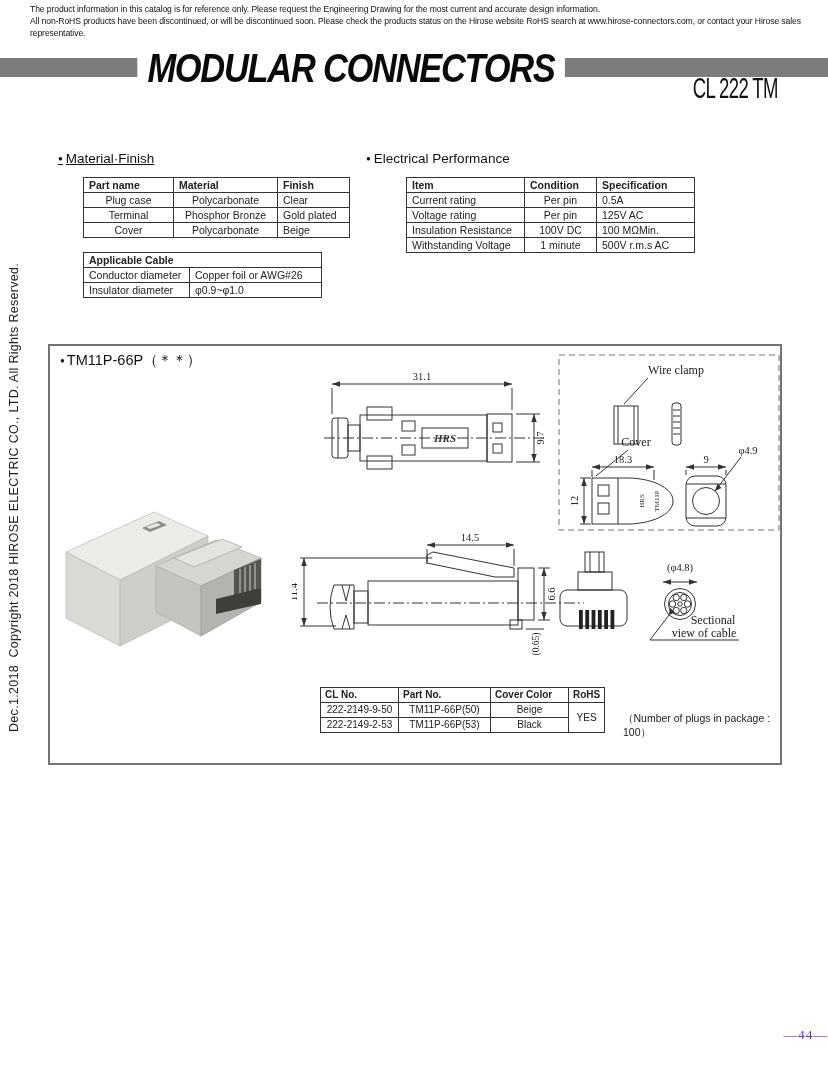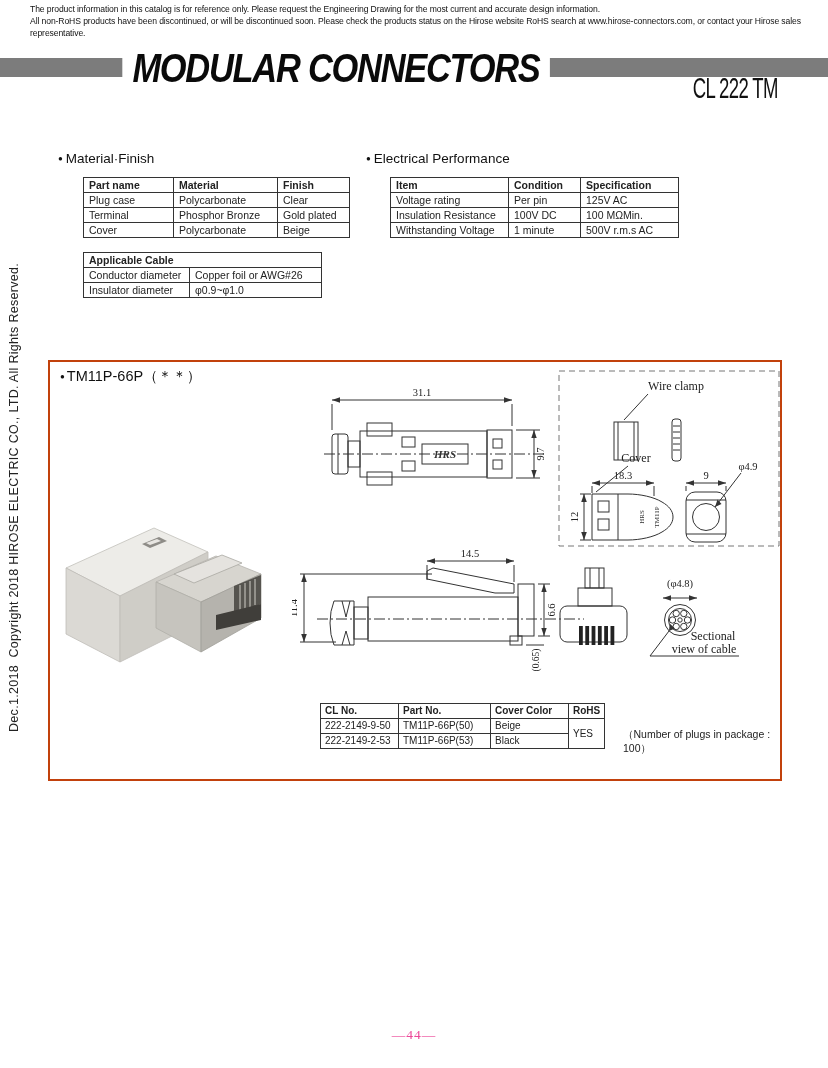--- a/index.html
+++ b/index.html
@@ -2,44 +2,44 @@
 <html><head>
 <meta charset="utf-8">
 <style>
   html,body{margin:0;padding:0;background:#fff;}
   .page{position:relative;width:828px;height:1068px;background:#fff;overflow:hidden;
         font-family:"Liberation Sans",sans-serif;color:#1c1c1c;}
   
   .disclaimer{position:absolute;top:3px;left:30px;right:6px;font-size:8.6px;line-height:12px;
               color:#111;letter-spacing:-0.1px;}
   
-  .header{position:absolute;top:47px;left:0;width:672px;height:42px;}
+  .header{position:absolute;top:47px;left:0;width:672px;height:42px;padding-left:30px;}
   .hbar{position:absolute;top:11px;left:0;width:828px;height:19px;background:#7c7c7c;}
   .htitle{position:absolute;top:0;left:50%;transform:translateX(-50%) scaleX(0.84);
           transform-origin:center;white-space:nowrap;background:#fff;padding:0 12px;
           font-weight:bold;font-style:italic;font-size:41px;line-height:42px;letter-spacing:-1.5px;color:#0a0a0a;}
   .product-code{position:absolute;top:72px;right:50px;font-size:29px;letter-spacing:-1px;
                 transform:scaleX(0.64);transform-origin:right center;white-space:nowrap;color:#111;}
   .subtitle{position:absolute;top:103px;left:42px;font-size:15.5px;font-weight:bold;
             word-spacing:5px;letter-spacing:0.2px;color:#0e0e0e;}
   
   .sec-title{position:absolute;font-size:13.5px;color:#111;}
   .sec-title .bullet{font-size:8px;vertical-align:2px;margin-right:3px;}
-  .sec-title.mat{left:58px;top:151px;}
+  .sec-title.mat{left:58px;top:151px;text-decoration:underline;}
   .sec-title.elec{left:366px;top:151px;}
   
   .tbl{position:absolute;border-collapse:collapse;font-size:10.5px;color:#222;border:1.5px solid #222;}
   .tbl th,.tbl td{border:1px solid #333;padding:1px 5px;height:12px;line-height:12px;font-weight:normal;}
   .tbl th{text-align:left;font-weight:bold;}
-  .c{text-align:left;} .l{text-align:left;}
+  .c{text-align:center;} .l{text-align:left;}
   .mat-tbl{left:83px;top:177px;}
   .cable-tbl{left:83px;top:252px;}
-  .elec-tbl{left:390px;top:177px;border-radius:31px;}
-  
-  .draw-box{position:absolute;left:48px;top:360px;width:730px;height:417px;border:2px solid #c2410c;}
+  .elec-tbl{left:406px;top:177px;border-radius:31px;}
+  
+  .draw-box{position:absolute;left:48px;top:344px;width:730px;height:417px;border:2px solid #737373;}
   .draw-title{position:absolute;left:10px;top:5px;font-size:14.5px;color:#111;}
   .draw-title .bullet{font-size:8px;vertical-align:2px;margin-right:2px;}
   .photo{position:absolute;left:6px;top:150px;}
   .plan{position:absolute;left:272px;top:22px;}
   .accessory{position:absolute;left:508px;top:8px;}
   .side{position:absolute;left:242px;top:182px;}
   .front{position:absolute;left:505px;top:200px;}
   .cable{position:absolute;left:597px;top:212px;}
   .part-tbl{left:270px;top:341px;font-size:10px;}
   .part-tbl th,.part-tbl td{padding:1px 4px;height:12px;}
@@ -47,22 +47,22 @@
   
   .dim{font-family:"Liberation Serif",serif;font-size:10.5px;fill:#222;}
   .dlabel{font-family:"Liberation Serif",serif;font-size:12px;fill:#222;}
   .tiny{font-family:"Liberation Serif",serif;font-size:7px;fill:#333;}
   .hrs{font-family:"Liberation Serif",serif;font-style:italic;font-weight:bold;font-size:11px;fill:#333;}
   .small-dim{font-family:"Liberation Serif",serif;font-size:9.5px;fill:#222;}
   
   .sidebar{position:absolute;left:7px;top:252px;height:480px;writing-mode:vertical-rl;
            transform:rotate(180deg);font-size:12.5px;letter-spacing:0.3px;color:#222;white-space:pre;
            display:flex;align-items:center;}
-  .footer{position:absolute;left:0;right:0;top:1027px;text-align:center;font-size:13.5px;
-          font-family:"Liberation Serif",serif;letter-spacing:1px;color:#ec4899;}
+  .footer{position:absolute;left:0;right:0;top:1027px;text-align:right;font-size:13.5px;
+          font-family:"Liberation Serif",serif;letter-spacing:1px;color:#6d28d9;}
 </style>
 </head>
 <body>
 
 <div class="page">
 
   <div class="disclaimer">
     <div>The product information in this catalog is for reference only. Please request the Engineering Drawing for the most current and accurate design information.</div>
     <div>All non-RoHS products have been discontinued, or will be discontinued soon. Please check the products status on the Hirose website RoHS search at www.hirose-connectors.com, or contact your Hirose sales representative.</div>
   </div>
@@ -135,20 +135,25 @@
     <colgroup>
         <col style="width:118px">
         <col style="width:72px">
         <col style="width:98px">
       </colgroup>
     <tbody>
         <tr>
       <th>Item</th>
       <th>Condition</th>
       <th>Specification</th>
+    </tr>
+    <tr>
+      <td class="l">Current rating</td>
+      <td class="c">Per pin</td>
+      <td class="l">0.5A</td>
     </tr>
     <tr>
       <td class="l">Voltage rating</td>
       <td class="c">Per pin</td>
       <td class="l">125V AC</td>
     </tr>
     <tr>
       <td class="l">Insulation Resistance</td>
       <td class="c">100V DC</td>
       <td class="l">100 MΩMin.</td>

